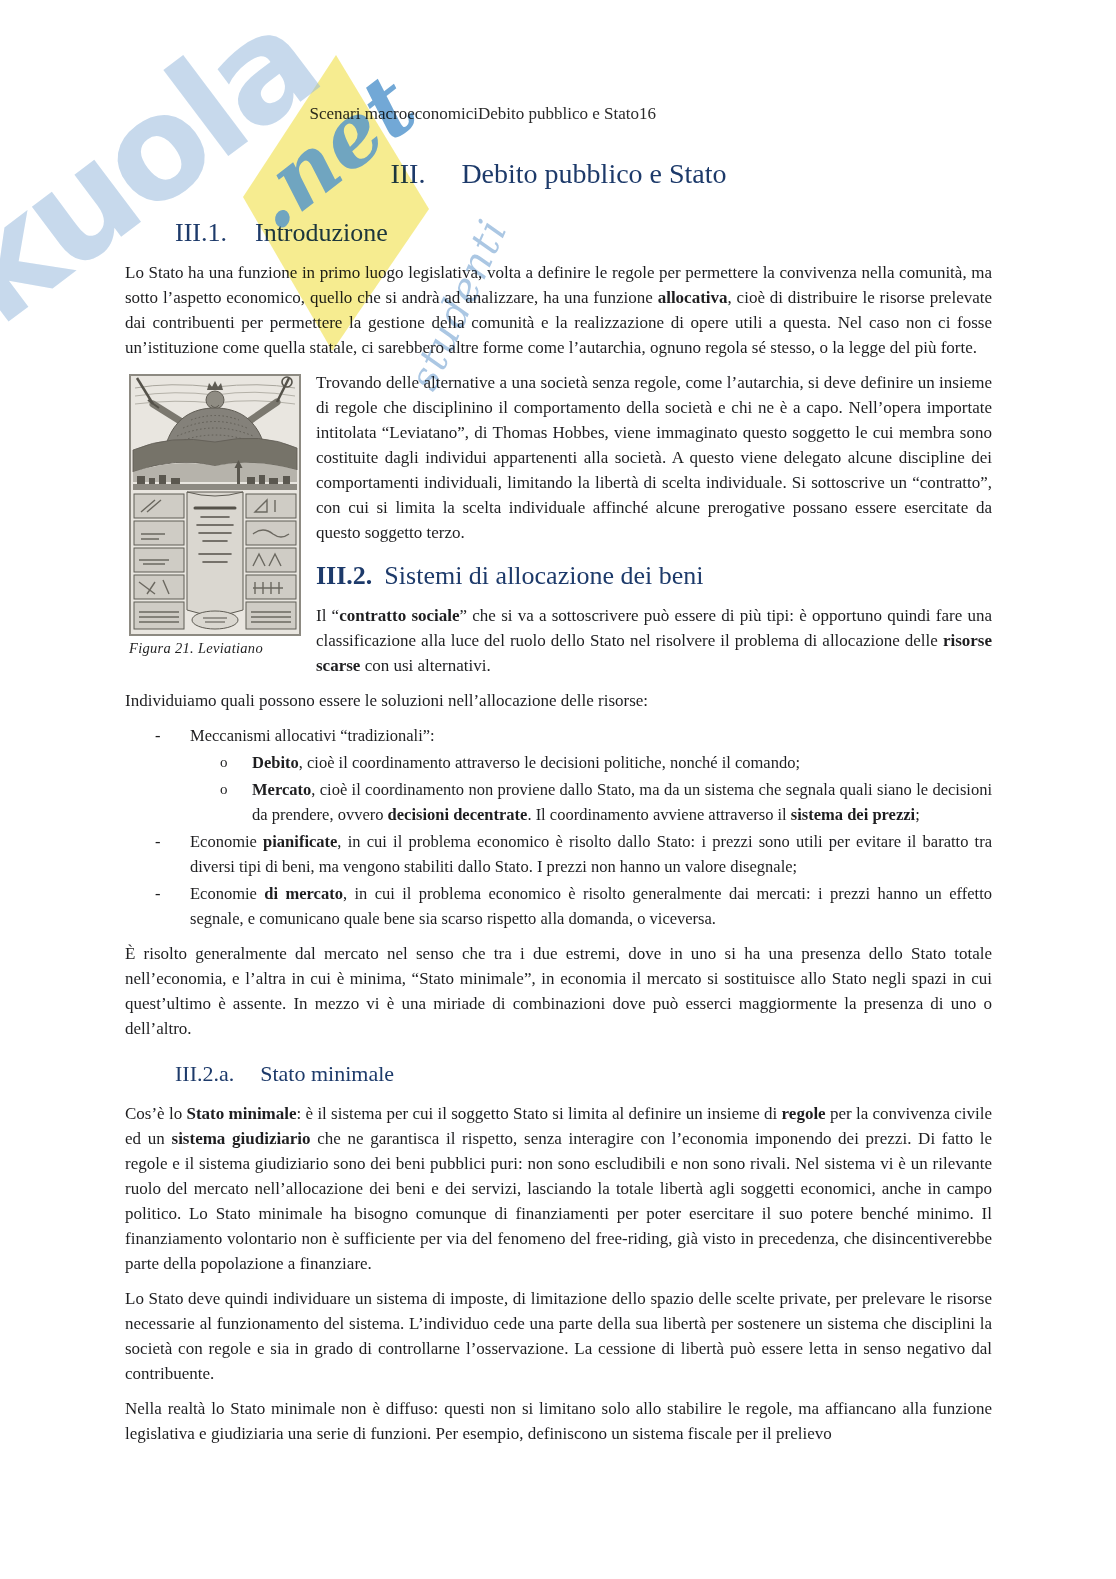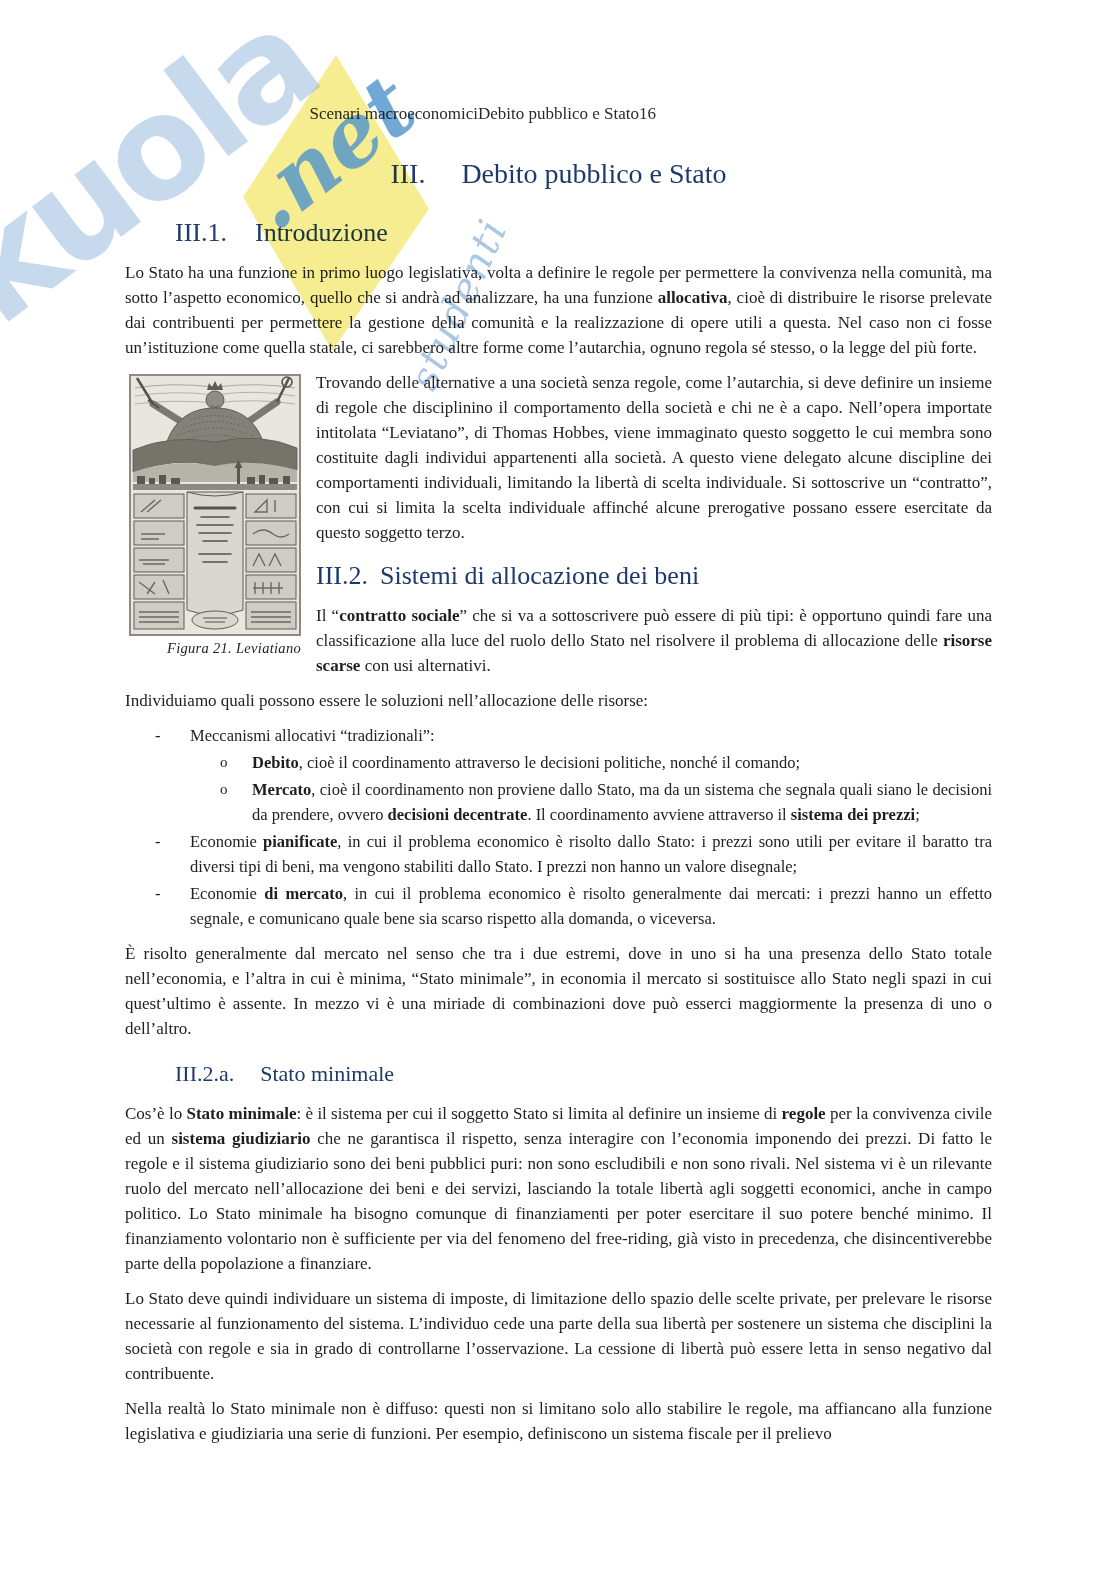--- a/index.html
+++ b/index.html
@@ -60,21 +60,21 @@
     margin:0 0 28px 0;
   }
   .doc-title .h-num { margin-right:36px; }
 
   .h2 {
     font-weight:normal; font-size:26px; color:var(--heading, #1d3a6a);
     margin:16px 0 12px 0;
   }
   .h2.indent { padding-left:50px; }
   .h2 .h-num { margin-right:28px; }
-  .h2.tight .h-num { margin-right:12px; }
+  .h2.tight .h-num { margin-right:12px;font-weight:bold; }
   .h2.in-wrap { margin-top:16px; }
 
   .h3 {
     font-weight:normal; font-size:22px; color:var(--heading, #1d3a6a);
     margin:20px 0 14px 0; padding-left:50px;
   }
   .h3 .h-num { margin-right:26px; }
 
   p.body {
     margin:0 0 10px 0;
@@ -84,21 +84,21 @@
   p.body b { font-weight:bold; }
   .clear { clear:left; }
 
   
   figure.leviathan {
     float:left; width:172px;
     margin:4px 15px 2px 4px; padding:0;
   }
   figure.leviathan svg { display:block; width:172px; height:262px; }
   figure.leviathan figcaption {
-    margin-top:4px; text-align:right;
+    margin-top:4px; text-align:left;
     font-size:14.5px; font-style:italic; letter-spacing:.3px;
     color:#1f1f1f;
   }
 
   
   .li { position:relative; margin:0 0 2px 0; font-size:16.5px; line-height:25px; text-align:justify; }
   .li .mk { position:absolute; top:0; }
   .li.l1 { padding-left:65px; }
   .li.l1 .mk { left:30px; }
   .li.l2 { padding-left:127px; }

